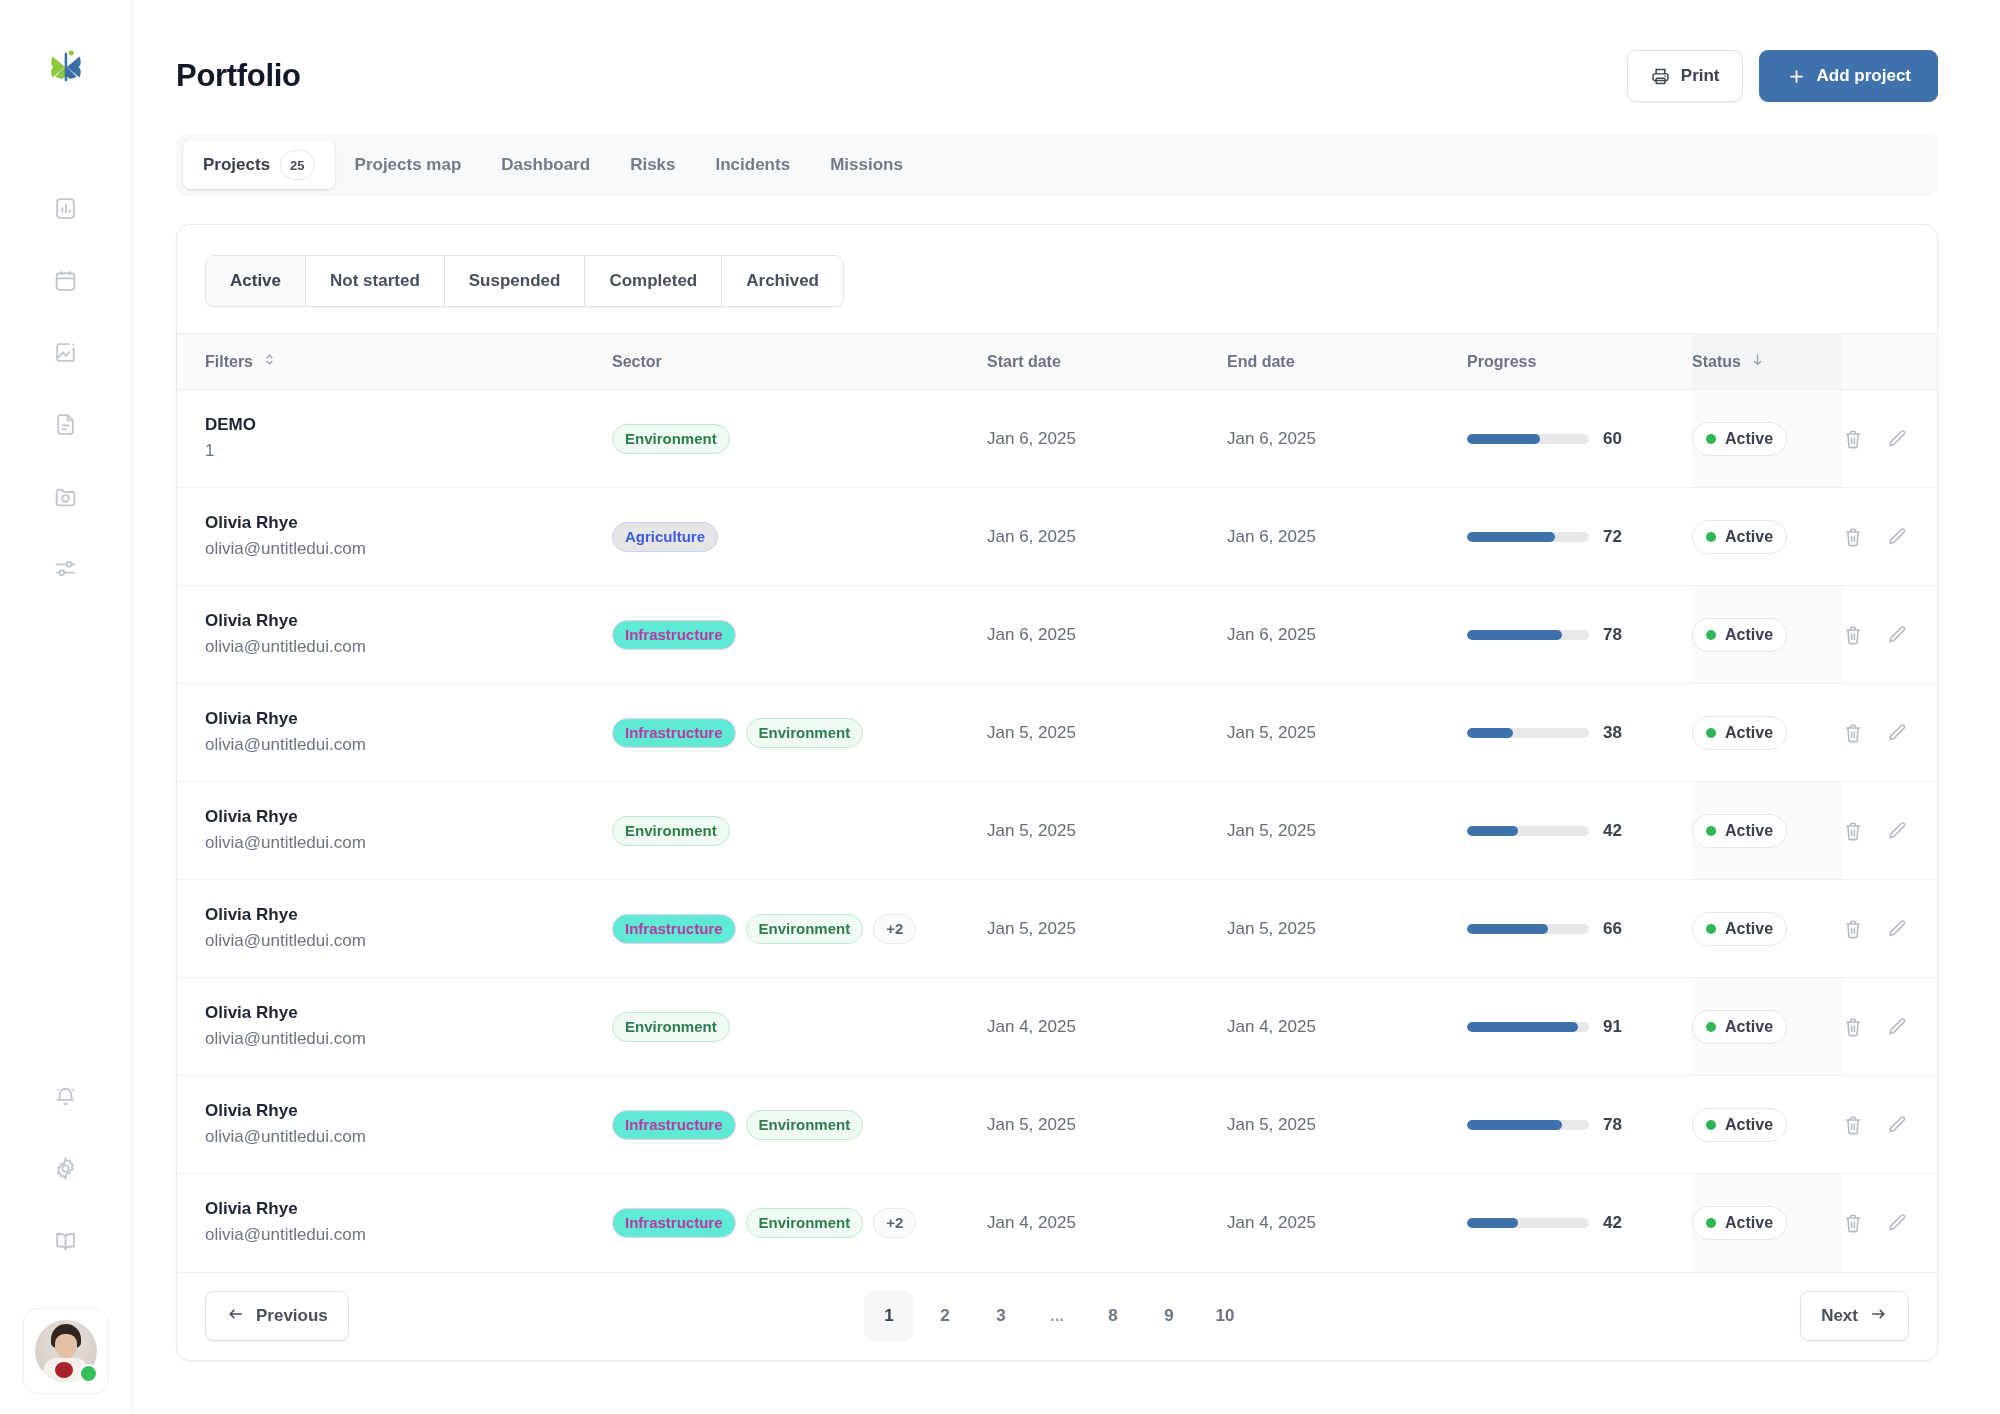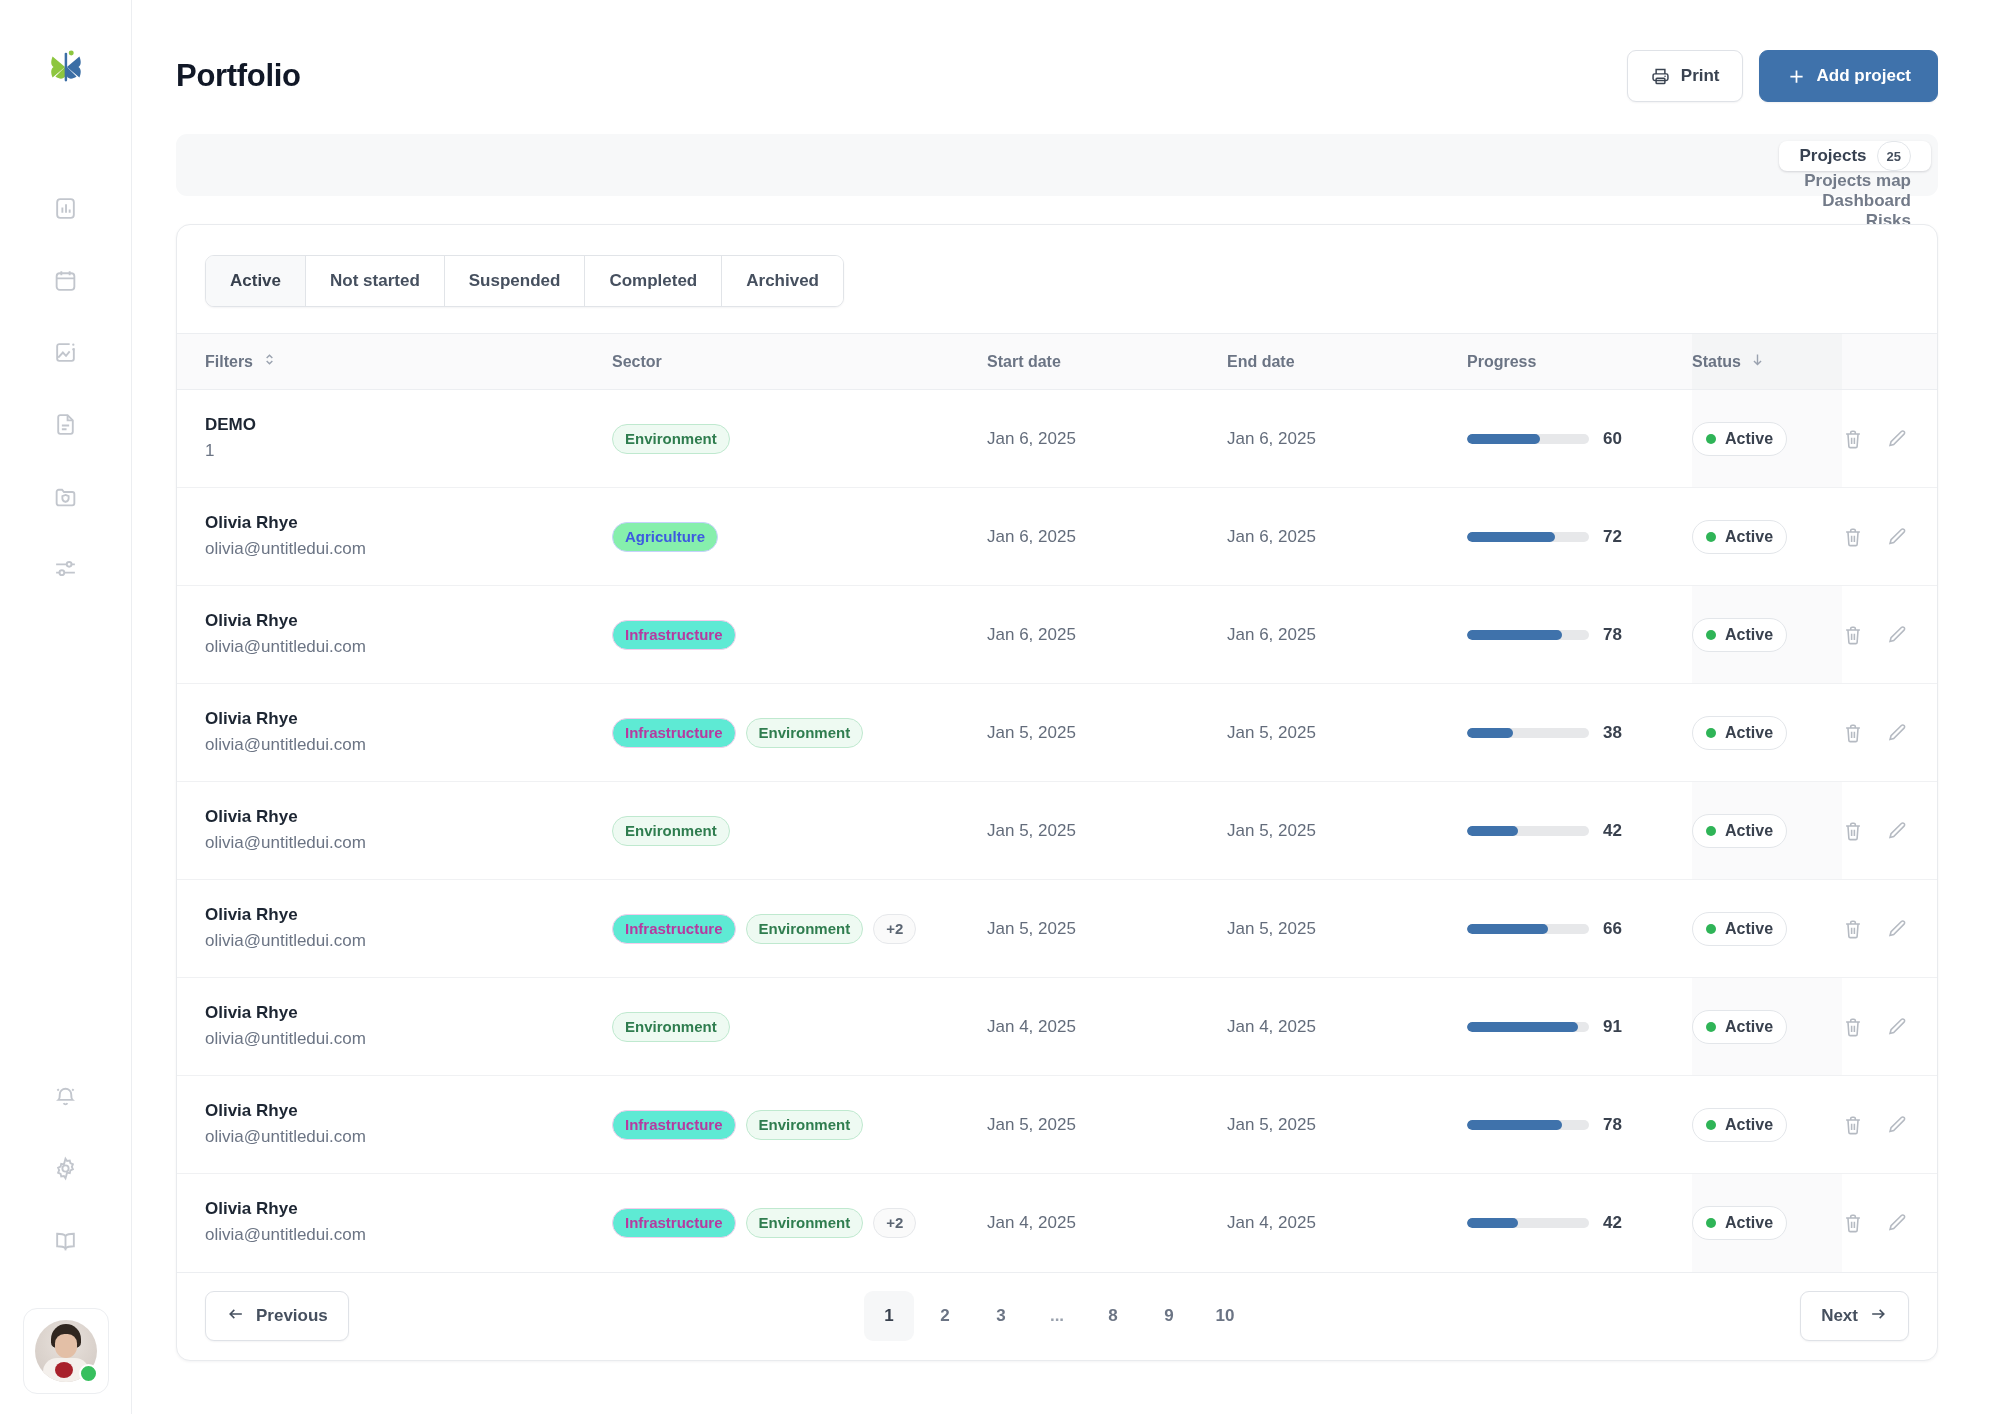--- a/index.html
+++ b/index.html
@@ -65,23 +65,22 @@
     cursor: pointer; white-space:nowrap;
   }
   .btn-secondary { background:#fff; border:1px solid #dfe2e7; color:#3a4351; box-shadow: 0 1px 2px rgba(16,24,40,.05); }
   .btn-primary { background:#3f72ab; border:1px solid #3f72ab; color:#fff; box-shadow: 0 1px 2px rgba(16,24,40,.06); padding: 0 26px; }
   .btn svg { width:21px; height:21px; display:block; }
 
   
   .tabbar {
     margin-top: 32px;
     background: #f7f8f9; border-radius: 11px;
-    padding: 7px; display:flex; align-items:flex-end; gap: 0;
+    padding: 7px; display:flex; align-items:flex-start; gap: 0;
     height: 62px;
-    flex-direction: column;
   }
   .tab {
     display:inline-flex; align-items:center; gap: 10px;
     height: 48px; padding: 0 20px; border-radius: 8px;
     font-size: 17px; font-weight: 700; color: #737b89; cursor:pointer; white-space:nowrap;
   }
   .tab.active { background:#fff; color:#374151; box-shadow: 0 1px 3px rgba(16,24,40,.10), 0 1px 2px rgba(16,24,40,.06); }
   .tab .count {
     display:inline-flex; align-items:center; justify-content:center;
     min-width: 34px; height: 30px; padding: 0 9px;
@@ -142,21 +141,21 @@
   tbody tr:last-child td { border-bottom: none; }
   .cell-project .name { font-size: 17px; font-weight:700; color:#1d2633; line-height: 1.35; }
   .cell-project .sub { font-size: 17px; color:#6b7484; line-height: 1.45; margin-top:2px; }
 
   .tags { display:flex; align-items:center; gap: 10px; flex-wrap: nowrap; }
   .tag {
     display:inline-flex; align-items:center; height: 30px; padding: 0 12px;
     border-radius: 15px; font-size: 15px; font-weight:700; white-space:nowrap;
   }
   .tag-environment { background:#eefaf2; border:1px solid #bfe9cf; color:#2f7d4f; }
-  .tag-agriculture { background:#86efac; border:1px solid #c5d2fb; color:#3e5ae0; }
+  .tag-agriculture { background:#e5e5e5; border:1px solid #c5d2fb; color:#3e5ae0; }
   .tag-infrastructure { background:#5eead4; border:1px solid #f4cdec; color:#b63aa0; }
   .tag-more { background:#fafafa; border:1px solid #e6e8eb; color:#55607010; color:#5c6673; }
 
   .date { font-size:17px; color:#636c7b; }
 
   .progress-cell { display:flex; align-items:center; gap: 14px; }
   .bar { width: 122px; height: 10px; border-radius: 5px; background:#e7e8ea; overflow:hidden; }
   .bar > i { display:block; height:100%; border-radius:5px; background:#3f72ab; }
   .prog-val { font-size:17px; font-weight:700; color:#39414e; }
 

